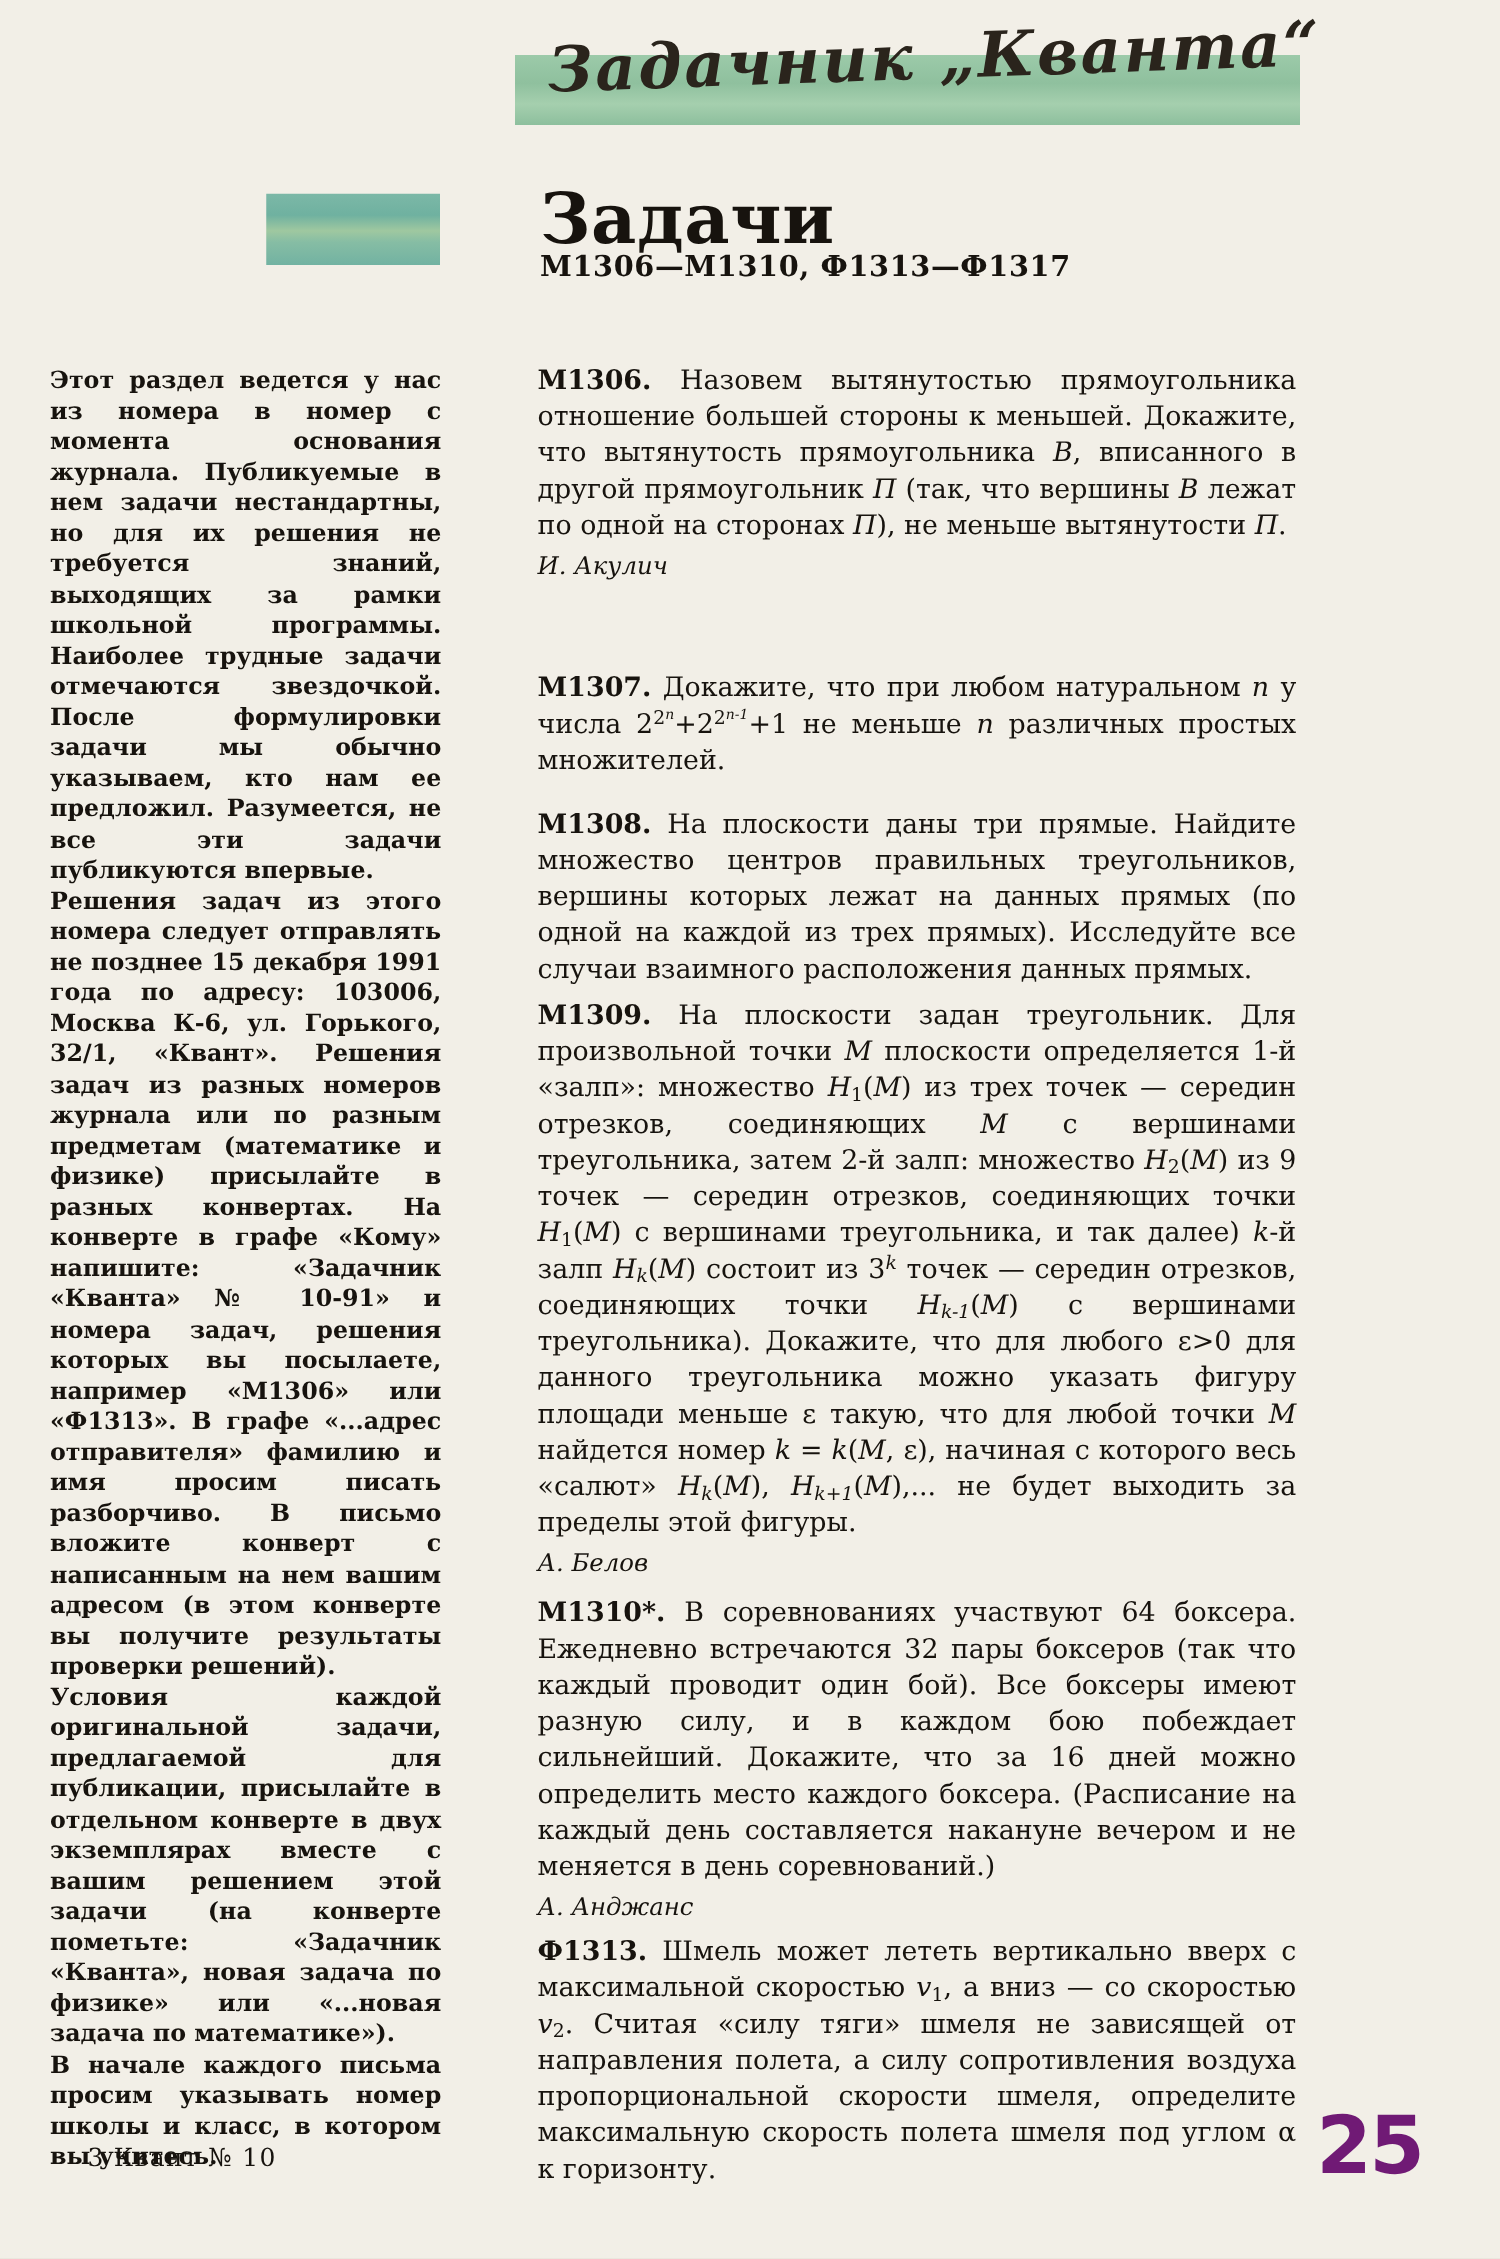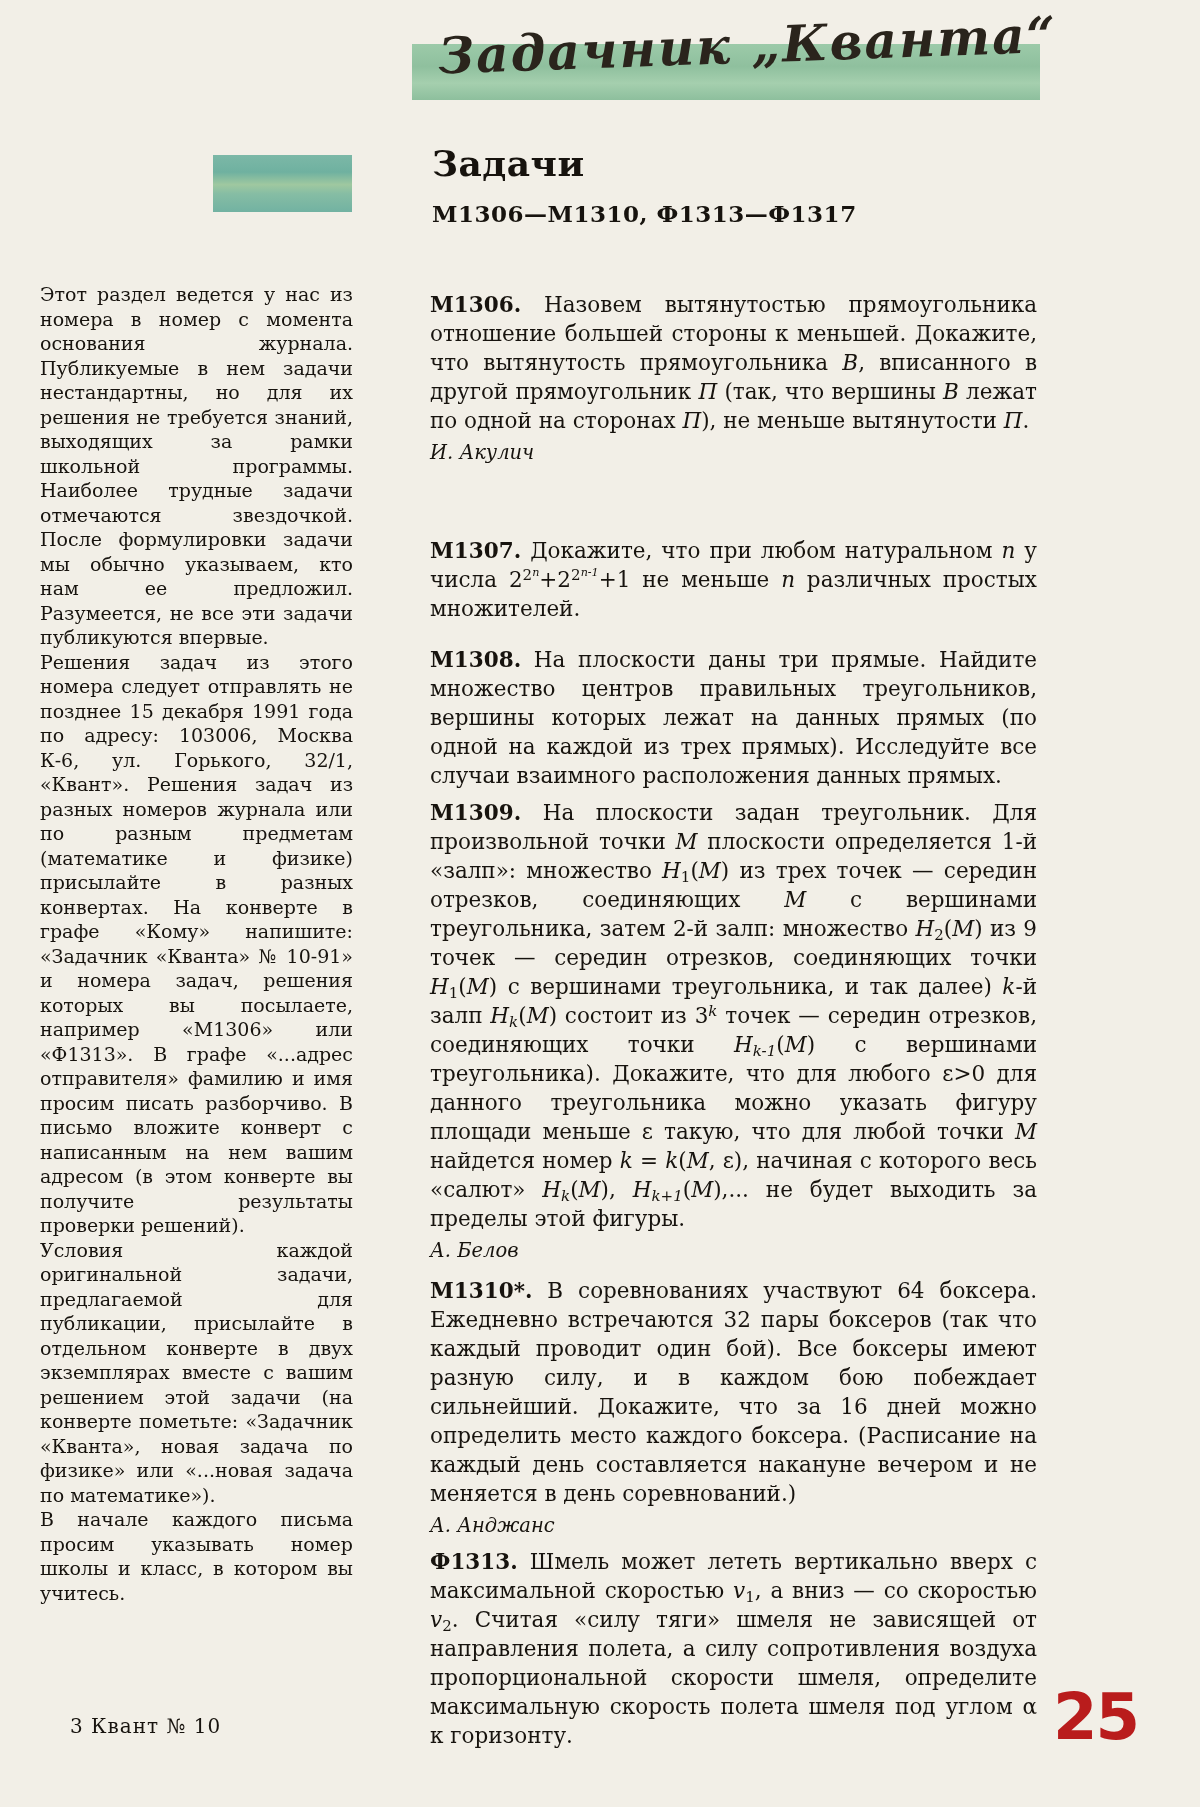--- a/index.html
+++ b/index.html
@@ -24,30 +24,30 @@
     transform:rotate(-2deg);
     white-space:nowrap;
   }
   
   .teal-block{
     position:absolute;left:213px;top:155px;width:139px;height:57px;
     background:linear-gradient(180deg,#7cb8a7 0%,#6fb1a0 30%,#9fc8a0 52%,#86bda4 68%,#72b2a2 100%);
   }
   .page-title{
     position:absolute;left:432px;top:142px;margin:0;
-    font-size:36px;font-weight:bold;letter-spacing:.5px;
+    font-size:56px;font-weight:bold;letter-spacing:.5px;
   }
   .subtitle{
     position:absolute;left:432px;top:200px;
     font-size:23px;font-weight:bold;letter-spacing:.5px;
   }
   
   .editorial{
-    position:absolute;left:40px;top:282px;width:313px;
-    font-size:19px;font-weight:normal;line-height:24.5px;
+    position:absolute;left:40px;top:292px;width:313px;
+    font-size:19px;font-weight:bold;line-height:24.5px;
     text-align:justify;
   }
   .editorial p{margin:0;}
   
   .problems{
     position:absolute;left:430px;top:290px;width:607px;
     font-size:21.5px;line-height:29px;text-align:justify;
   }
   .prob p{margin:0;}
   .author{
@@ -66,21 +66,21 @@
   .run-sup2{vertical-align:.95em;font-size:52%;line-height:0;}
   .run-sub{vertical-align:-.25em;font-size:70%;line-height:0;}
   
   .footer-left{
     position:absolute;left:38px;top:1714px;
     font-size:20px;letter-spacing:1px;margin-left:32px;
   }
   .footer-page{
     position:absolute;right:62px;top:1680px;
     font-family:"DejaVu Sans","Liberation Sans",sans-serif;
-    font-size:64px;font-weight:800;letter-spacing:-2px;color:#b91c1c;
+    font-size:64px;font-weight:800;letter-spacing:-2px;color:#701a75;
   }
 </style>
 </head>
 <body>
 
 <div class="page">
 
   <div class="banner"></div>
   <div class="script-title">Задачник „Кванта“</div>
 

